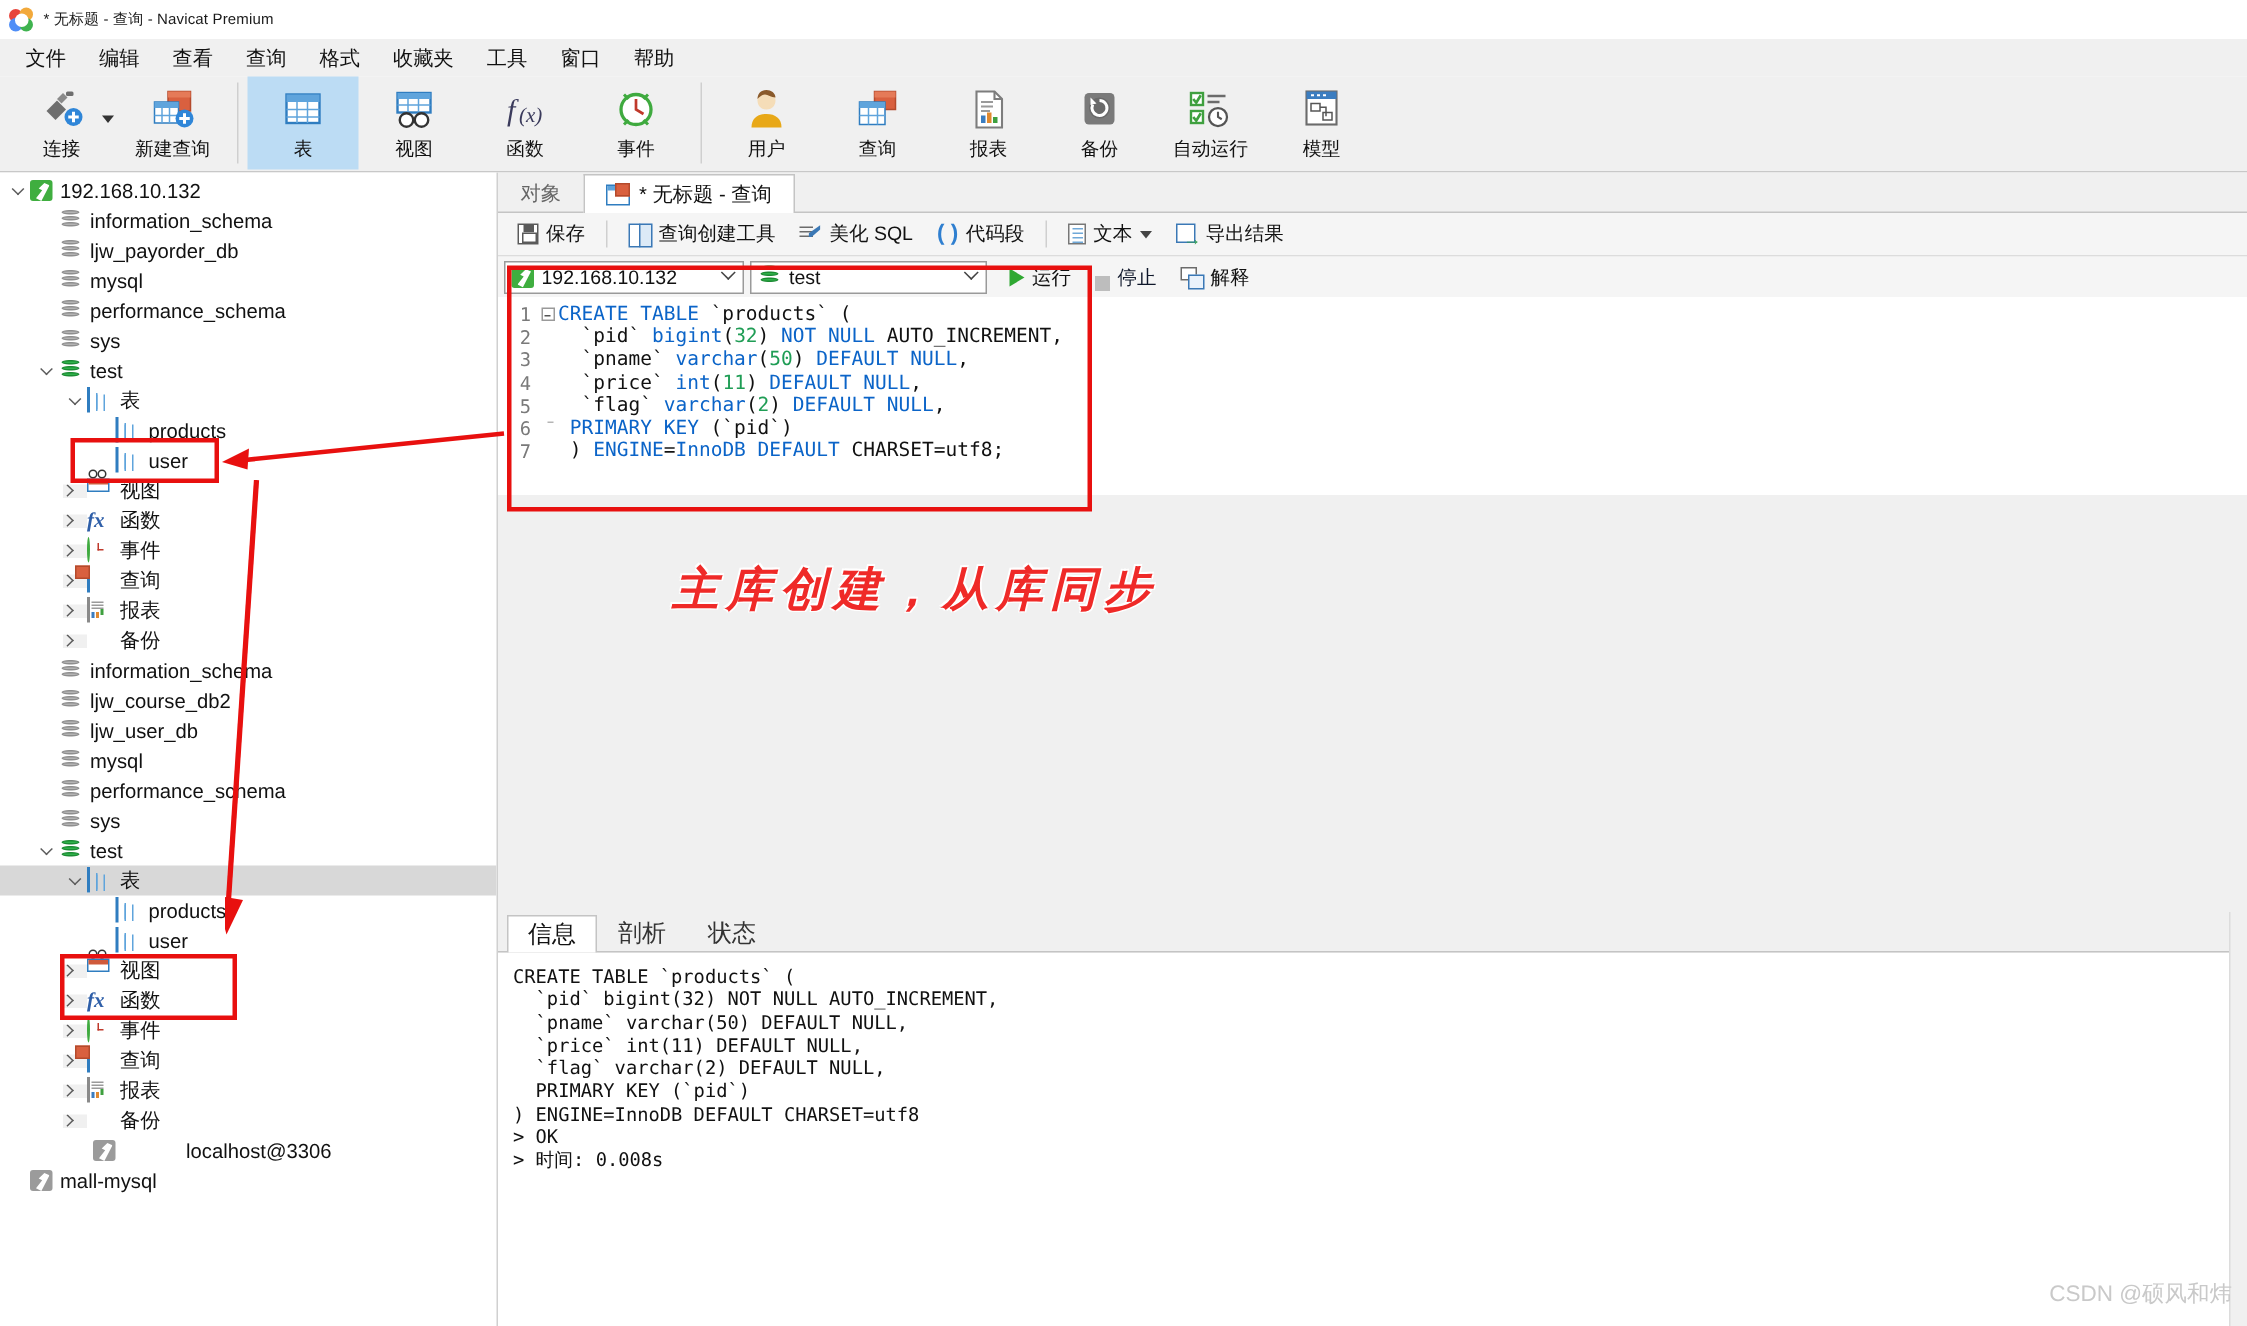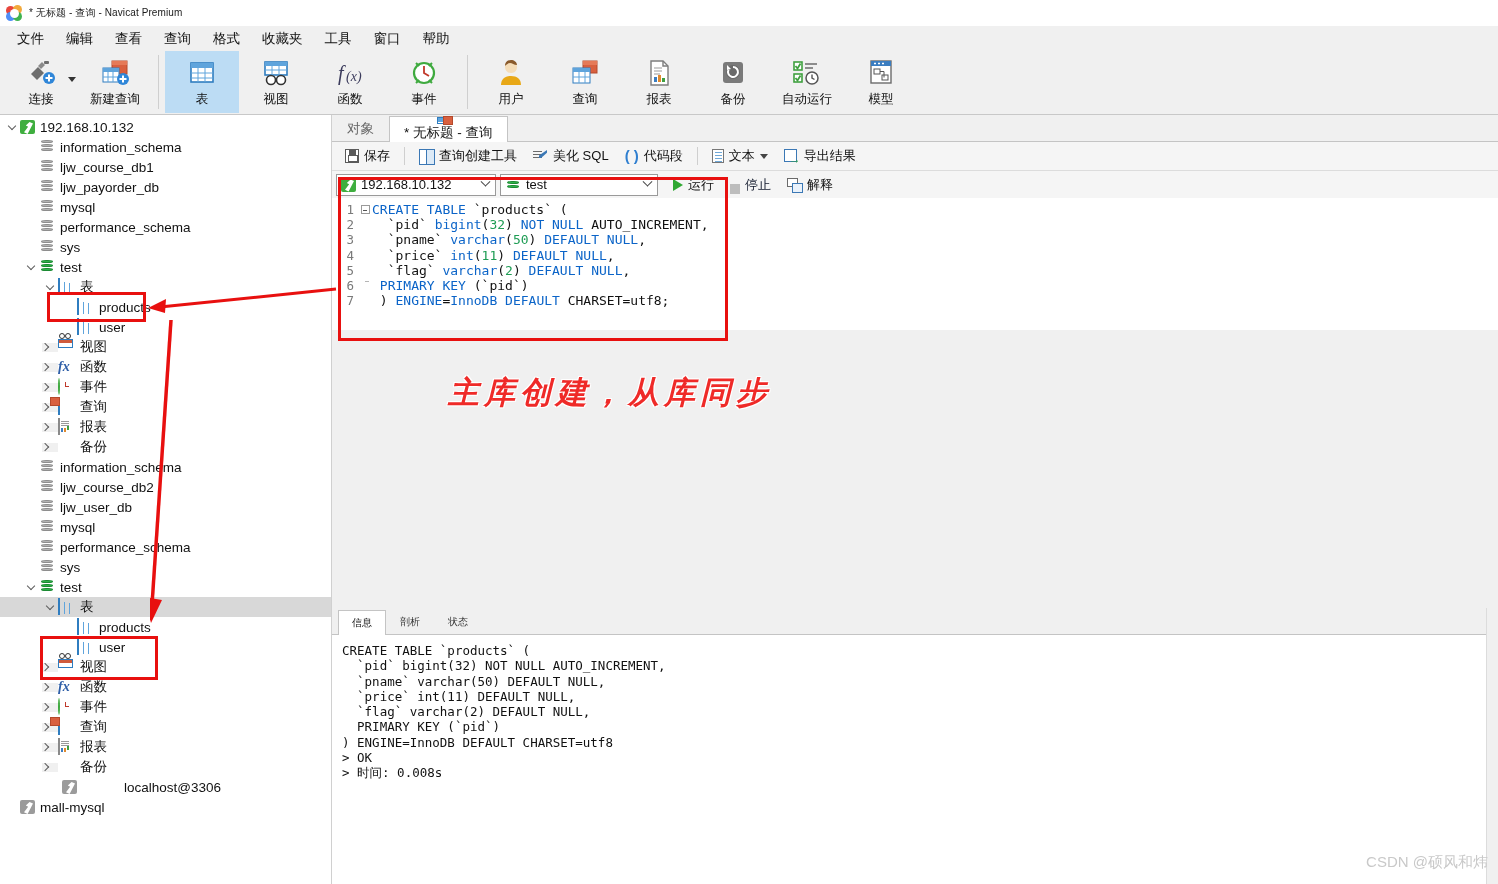--- a/index.html
+++ b/index.html
@@ -107,21 +107,21 @@
 
   
   .ic-backup { width:15px;height:14px;background:#6f6f6f;border-radius:2px;position:relative; }
   .ic-backup::after{content:"↺";position:absolute;left:2px;top:-2px;color:#fff;font-size:12px;}
 
   
   .tabstrip { height:27px; background:#f0f0f0; display:flex; align-items:flex-end; border-bottom:1px solid #c4c4c4; }
   .tab { height:26px; display:flex; align-items:center; padding:0 14px; font-size:13.5px; color:#444;
          border:1px solid transparent; border-bottom:none; cursor:default; }
   .tab.obj { color:#666; }
-  .tab.active { background:#fff; border-color:#c4c4c4; color:#111; position:relative; top:1px;flex-direction:column; }
+  .tab.active { background:#fff; border-color:#c4c4c4; color:#111; position:relative; top:1px; }
   .tab .ic-query { margin-right:6px; }
 
   
   .etoolbar { height:29px; background:#f5f5f5; display:flex; align-items:center; gap:2px;
               padding:0 6px; border-bottom:1px solid #dcdcdc; }
   .ebtn { display:flex; align-items:center; gap:5px; padding:3px 7px; font-size:13px; color:#111; cursor:default; }
   .evsep { width:1px; height:18px; background:#cfcfcf; margin:0 5px; }
   .mini { width:15px;height:15px; flex:0 0 auto; }
   .ic-save { width:14px;height:14px;background:#fff;border:1.5px solid #5a5a5a;position:relative; }
   .ic-save::before{content:"";position:absolute;left:2.5px;top:0;width:7px;height:5px;background:#5a5a5a;}
@@ -168,21 +168,21 @@
   .foldbox::after{content:"";position:absolute;left:1.5px;top:3.5px;width:4px;height:1px;background:#555;}
   .foldline { width:1px; height:100%; background:#b5b5b5; }
   .foldend { position:relative; width:1px; height:100%; background:#b5b5b5; }
   .foldend::after{content:"";position:absolute;left:0;bottom:4px;width:4px;height:1px;background:#b5b5b5;}
   .code { color:#111; }
   .kw { color:#0b64c8; } .num { color:#1f9d55;text-align:right; } .idq { color:#111; }
 
   
   .resultwrap { position:absolute; left:0; right:0; bottom:0; background:#fff; }
   .rtabs { height:27px; background:#f0f0f0; display:flex; align-items:flex-end; border-bottom:1px solid #c4c4c4; padding-left:6px; }
-  .rtab { height:25px; display:flex;align-items:center;padding:0 13px;font-size:10px;color:#333;cursor:default;
+  .rtab { height:25px; display:flex;align-items:center;padding:0 13px;font-size:16px;color:#333;cursor:default;
           border:1px solid transparent;border-bottom:none; }
   .rtab.active { background:#fff;border-color:#c4c4c4;color:#111;position:relative;top:1px; }
   .rbody { padding:8px 10px 0 10px; font-family:"DejaVu Sans Mono","Liberation Mono",monospace;
            font-size:12.5px; color:#111; line-height:15.3px; white-space:pre; }
 
   
   .annot { position:absolute; pointer-events:none; }
   .redbox { border:3px solid #e8100f; }
   .redtext { position:absolute; font-family:"DejaVu Serif","Liberation Serif",serif;
              font-weight:700; font-style:italic; font-size:31px; color:#ef2a28;
@@ -384,29 +384,20 @@
           </span>
           <span class="tlabel">information_schema</span>
         </div>
         <div class="tnode" style="padding-left: 23px;">
           <span class="tw"></span>
           <span class="ticon ic-db">
             <i></i>
             <i></i>
             <i></i>
           </span>
-          <span class="tlabel">ljw_course_db1</span>
-        </div>
-        <div class="tnode" style="padding-left: 23px;">
-          <span class="tw"></span>
-          <span class="ticon ic-db">
-            <i></i>
-            <i></i>
-            <i></i>
-          </span>
           <span class="tlabel">ljw_payorder_db</span>
         </div>
         <div class="tnode" style="padding-left: 23px;">
           <span class="tw"></span>
           <span class="ticon ic-db">
             <i></i>
             <i></i>
             <i></i>
           </span>
           <span class="tlabel">mysql</span>

